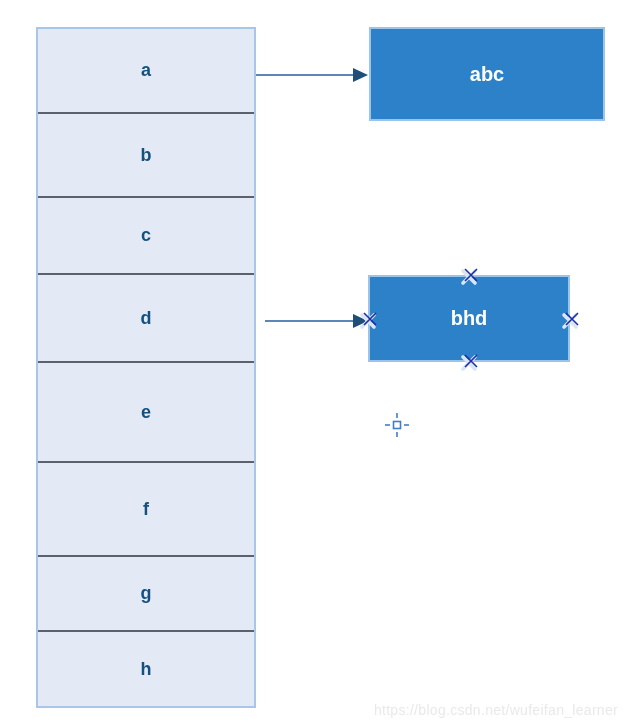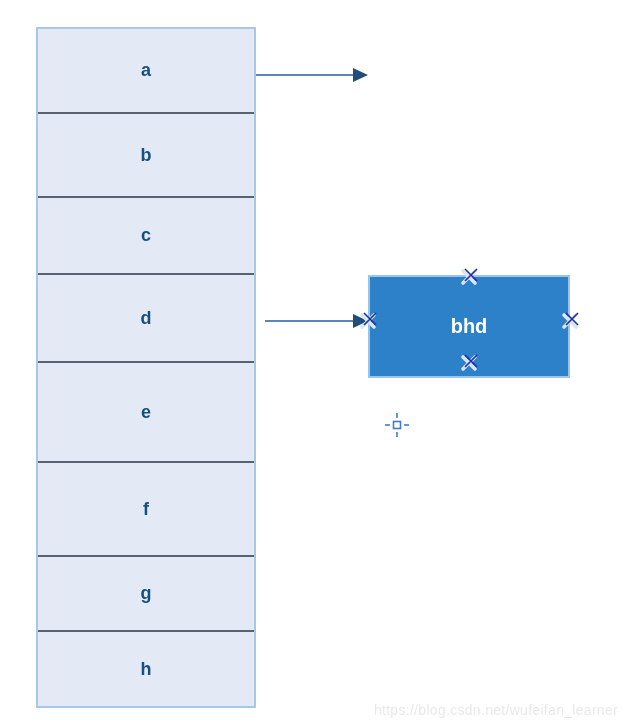--- a/index.html
+++ b/index.html
@@ -55,21 +55,21 @@
     background: #2c81c8;
     border: 2px solid #9cc3ea;
     display: flex;
     align-items: center;
     justify-content: center;
     color: #ffffff;
     font-size: 20px;
     font-weight: 700;
   }
   .shape-abc { left: 369px; top: 27px; width: 236px; height: 94px; }
-  .shape-bhd { left: 368px; top: 275px; width: 202px; height: 103px; }
+  .shape-bhd { left: 368px; top: 275px; width: 202px; height: 87px; }
 
   
   .overlay {
     position: absolute;
     left: 0; top: 0;
     width: 628px;
     height: 728px;
   }
   .arrow-line { stroke: #5a87b5; stroke-width: 2; fill: none; }
   .arrow-head { fill: #1f4e79; stroke: none; }
@@ -113,20 +113,23 @@
       <span class="cell-label">f</span>
     </div>
     <div class="cell">
       <span class="cell-label">g</span>
     </div>
     <div class="cell">
       <span class="cell-label">h</span>
     </div>
   </div>
 
+  <div class="shape shape-abc">
+    <span>abc</span>
+  </div>
   <div class="shape shape-bhd">
     <span>bhd</span>
   </div>
 
   <svg class="overlay" viewBox="0 0 628 728">
 
     <g>
       <line class="arrow-line" x1="256" y1="75" x2="355" y2="75"></line>
       <polygon class="arrow-head" points="368,75 353,68 353,82"></polygon>
     </g>

